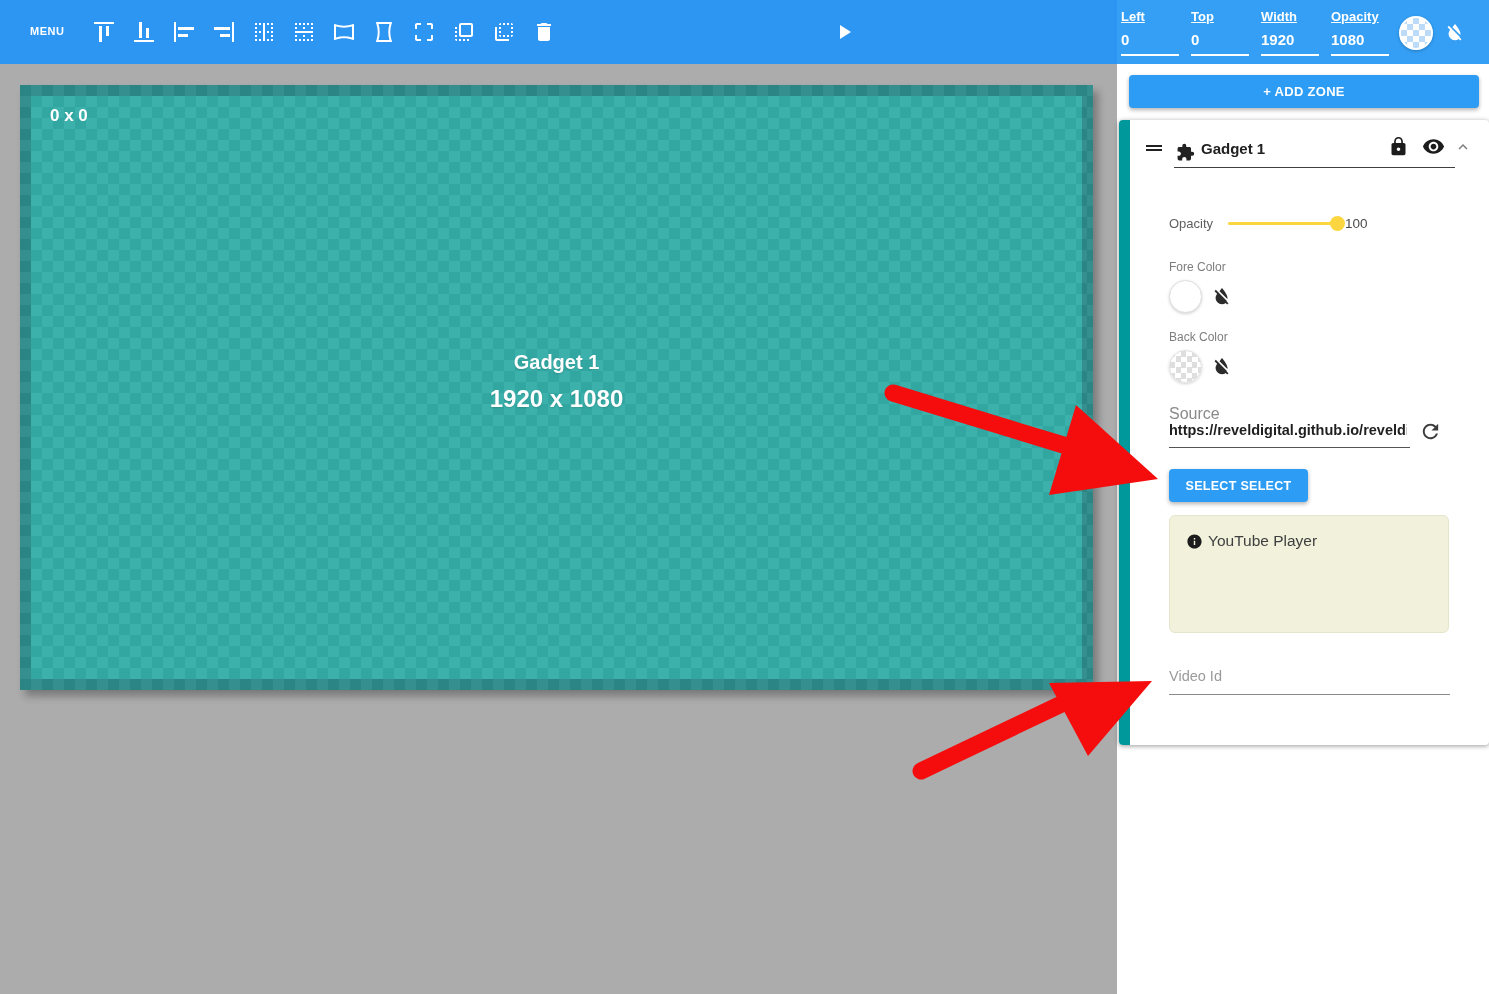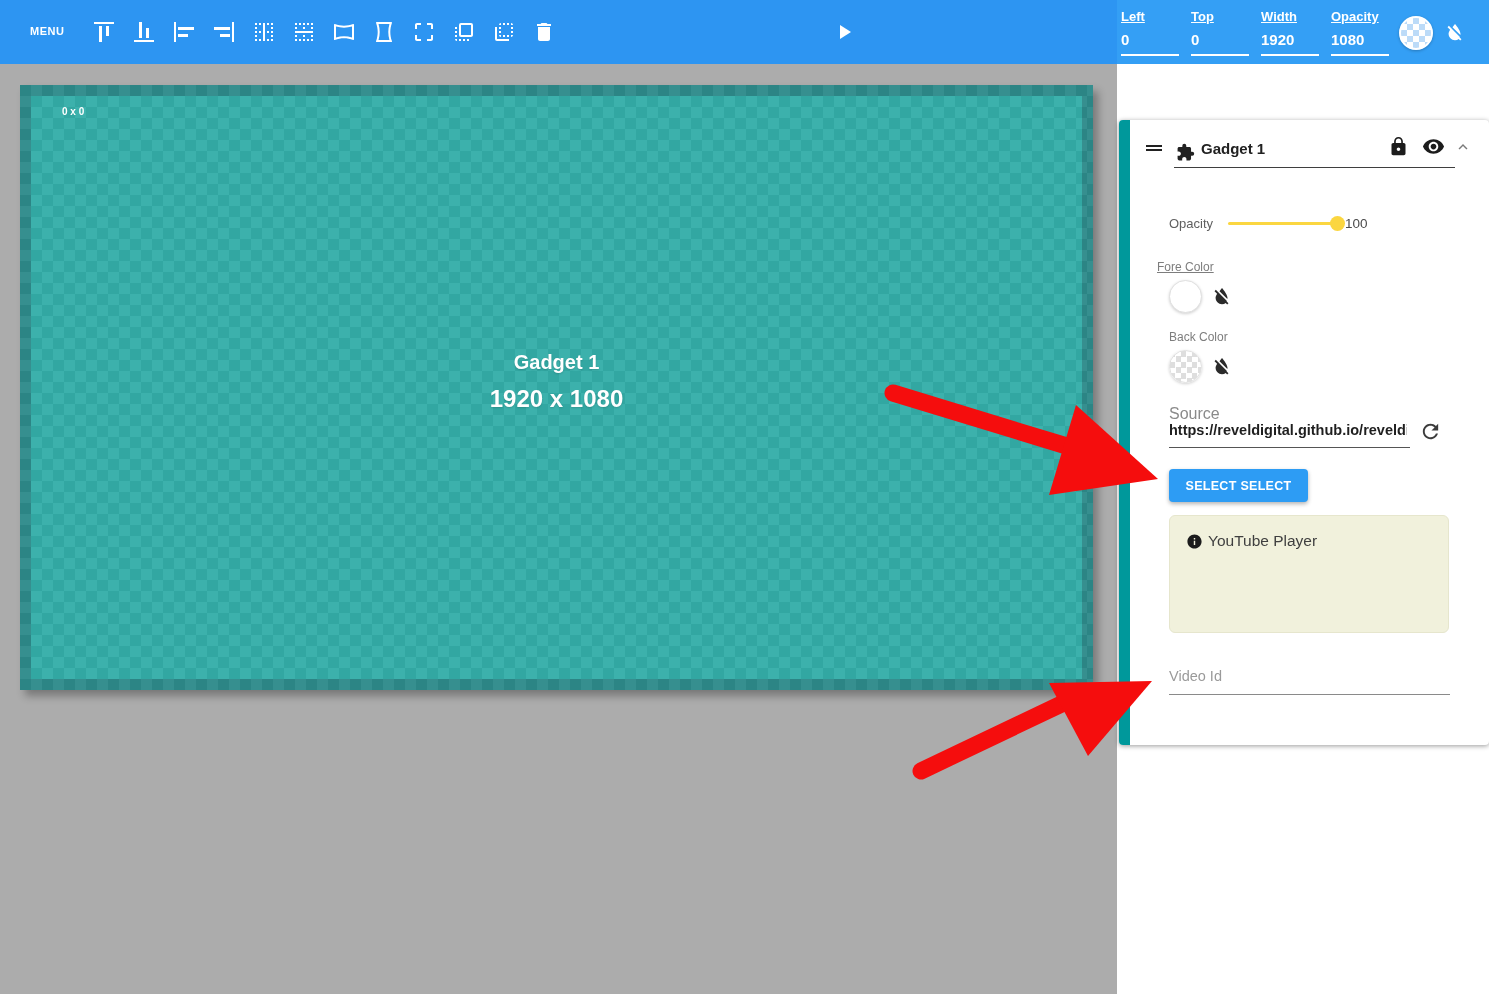--- a/index.html
+++ b/index.html
@@ -29,21 +29,21 @@
   .reset-white svg { width:22px; height:22px; fill:#fff; }
 
   
   .canvas-area { position:absolute; left:0; top:64px; width:1117px; height:930px; background:#ACACAC; }
   .zone-outer { position:absolute; left:20px; top:21px; width:1073px; height:605px; background:#2E8A8A;
                 background-image:repeating-conic-gradient(rgba(255,255,255,0.04) 0% 25%, rgba(0,0,0,0.04) 0% 50%);
                 background-size:22px 22px; box-shadow:5px 6px 8px rgba(0,0,0,0.3); cursor:move; }
   .zone-inner { position:absolute; left:11px; top:11px; right:11px; bottom:11px; background:#34AEA9;
                 background-image:repeating-conic-gradient(rgba(255,255,255,0.04) 0% 25%, rgba(0,0,0,0.04) 0% 50%);
                 background-size:22px 22px; }
-  .zone-pos { position:absolute; left:31px; top:10px; color:#fff; font-size:10px; font-weight:bold; }
+  .zone-pos { position:absolute; left:19px; top:10px; color:#fff; font-size:17px; font-weight:bold; }
   .zone-center { position:absolute; left:0; right:0; top:255px; text-align:center; color:#fff; }
   .zone-center .zn { font-size:20px; font-weight:bold; text-shadow:0 1px 2px rgba(0,0,0,0.15); }
   .zone-center .zs { font-size:24px; font-weight:bold; margin-top:11px; text-shadow:0 1px 2px rgba(0,0,0,0.15); }
 
   
   .sidebar { position:absolute; left:1117px; top:64px; width:372px; height:930px; background:#fff; }
   .add-zone-btn { position:absolute; left:12px; top:11px; width:350px; height:33px; background:#2D9CF4; color:#fff;
                   border:none; border-radius:4px; font-size:13px; font-weight:bold; letter-spacing:.3px;
                   font-family:"Liberation Sans",sans-serif; cursor:pointer; box-shadow:0 2px 4px rgba(0,0,0,.3); }
 
@@ -64,21 +64,21 @@
   .eye-btn { position:absolute; left:303px; top:15px; width:23px; height:23px; cursor:pointer; }
   .eye-btn svg { width:23px; height:23px; fill:#1c1c1c; }
   .chev-btn { position:absolute; left:335px; top:18px; width:18px; height:18px; cursor:pointer; }
   .chev-btn svg { width:18px; height:18px; fill:#7a7a7a; }
 
   .op-label { position:absolute; left:50px; top:96px; font-size:13px; color:#5f5f5f; }
   .op-track { position:absolute; left:109px; top:102px; width:110px; height:3px; background:#FBD640; border-radius:2px; cursor:pointer; }
   .op-thumb { position:absolute; right:-7px; top:-6px; width:15px; height:15px; background:#FBD640; border-radius:50%; }
   .op-value { position:absolute; left:226px; top:96px; font-size:13.5px; color:#4a4a4a; }
 
-  .fore-label { position:absolute; left:38px; top:140px; font-size:12px; color:#7d7d7d;text-decoration:underline; }
+  .fore-label { position:absolute; left:50px; top:140px; font-size:12px; color:#7d7d7d; }
   .fore-circle { position:absolute; left:50px; top:160px; width:33px; height:33px; border-radius:50%;
                  background:#fff; border:1px solid #e0e0e0; box-shadow:0 1px 3px rgba(0,0,0,.18); cursor:pointer; }
   .back-label { position:absolute; left:50px; top:210px; font-size:12px; color:#7d7d7d; }
   .back-circle { position:absolute; left:50px; top:230px; width:33px; height:33px; border-radius:50%;
                  border:1px solid #e0e0e0; box-shadow:0 1px 3px rgba(0,0,0,.18); cursor:pointer;
                  background:repeating-conic-gradient(#ffffff 0% 25%, #dedede 0% 50%); background-size:11px 11px; }
   .reset-dark { position:absolute; width:22px; height:22px; cursor:pointer; }
   .reset-dark svg { width:22px; height:22px; fill:#2b2b2b; }
   .rd1 { left:92px; top:165px; } .rd2 { left:92px; top:235px; }
 
@@ -214,20 +214,21 @@
       <span class="zone-pos">0 x 0</span>
       <div class="zone-center">
         <div class="zn">Gadget 1</div>
         <div class="zs">1920 x 1080</div>
       </div>
     </div>
   </div>
 </main>
 
 <aside class="sidebar">
+  <button class="add-zone-btn">+ ADD ZONE</button>
 
   <section class="gadget-card">
     <div class="card-strip"></div>
 
     <div class="drag-handle" style="top:16px;"><svg viewBox="0 0 24 24">
           <path d="M20 9H4v2h16V9zM4 15h16v-2H4v2z"></path>
         </svg></div>
     <span class="puzzle"><svg viewBox="0 0 24 24">
           <path d="M20.5 11H19V7c0-1.1-.9-2-2-2h-4V3.5a2.5 2.5 0 0 0-5 0V5H4c-1.1 0-2 .9-2 2v3.8h1.5c1.5 0 2.7 1.2 2.7 2.7S5 16.2 3.5 16.2H2V20c0 1.1.9 2 2 2h3.8v-1.5c0-1.5 1.2-2.7 2.7-2.7s2.7 1.2 2.7 2.7V22H17c1.1 0 2-.9 2-2v-4h1.5a2.5 2.5 0 0 0 0-5z"></path>
         </svg></span>

